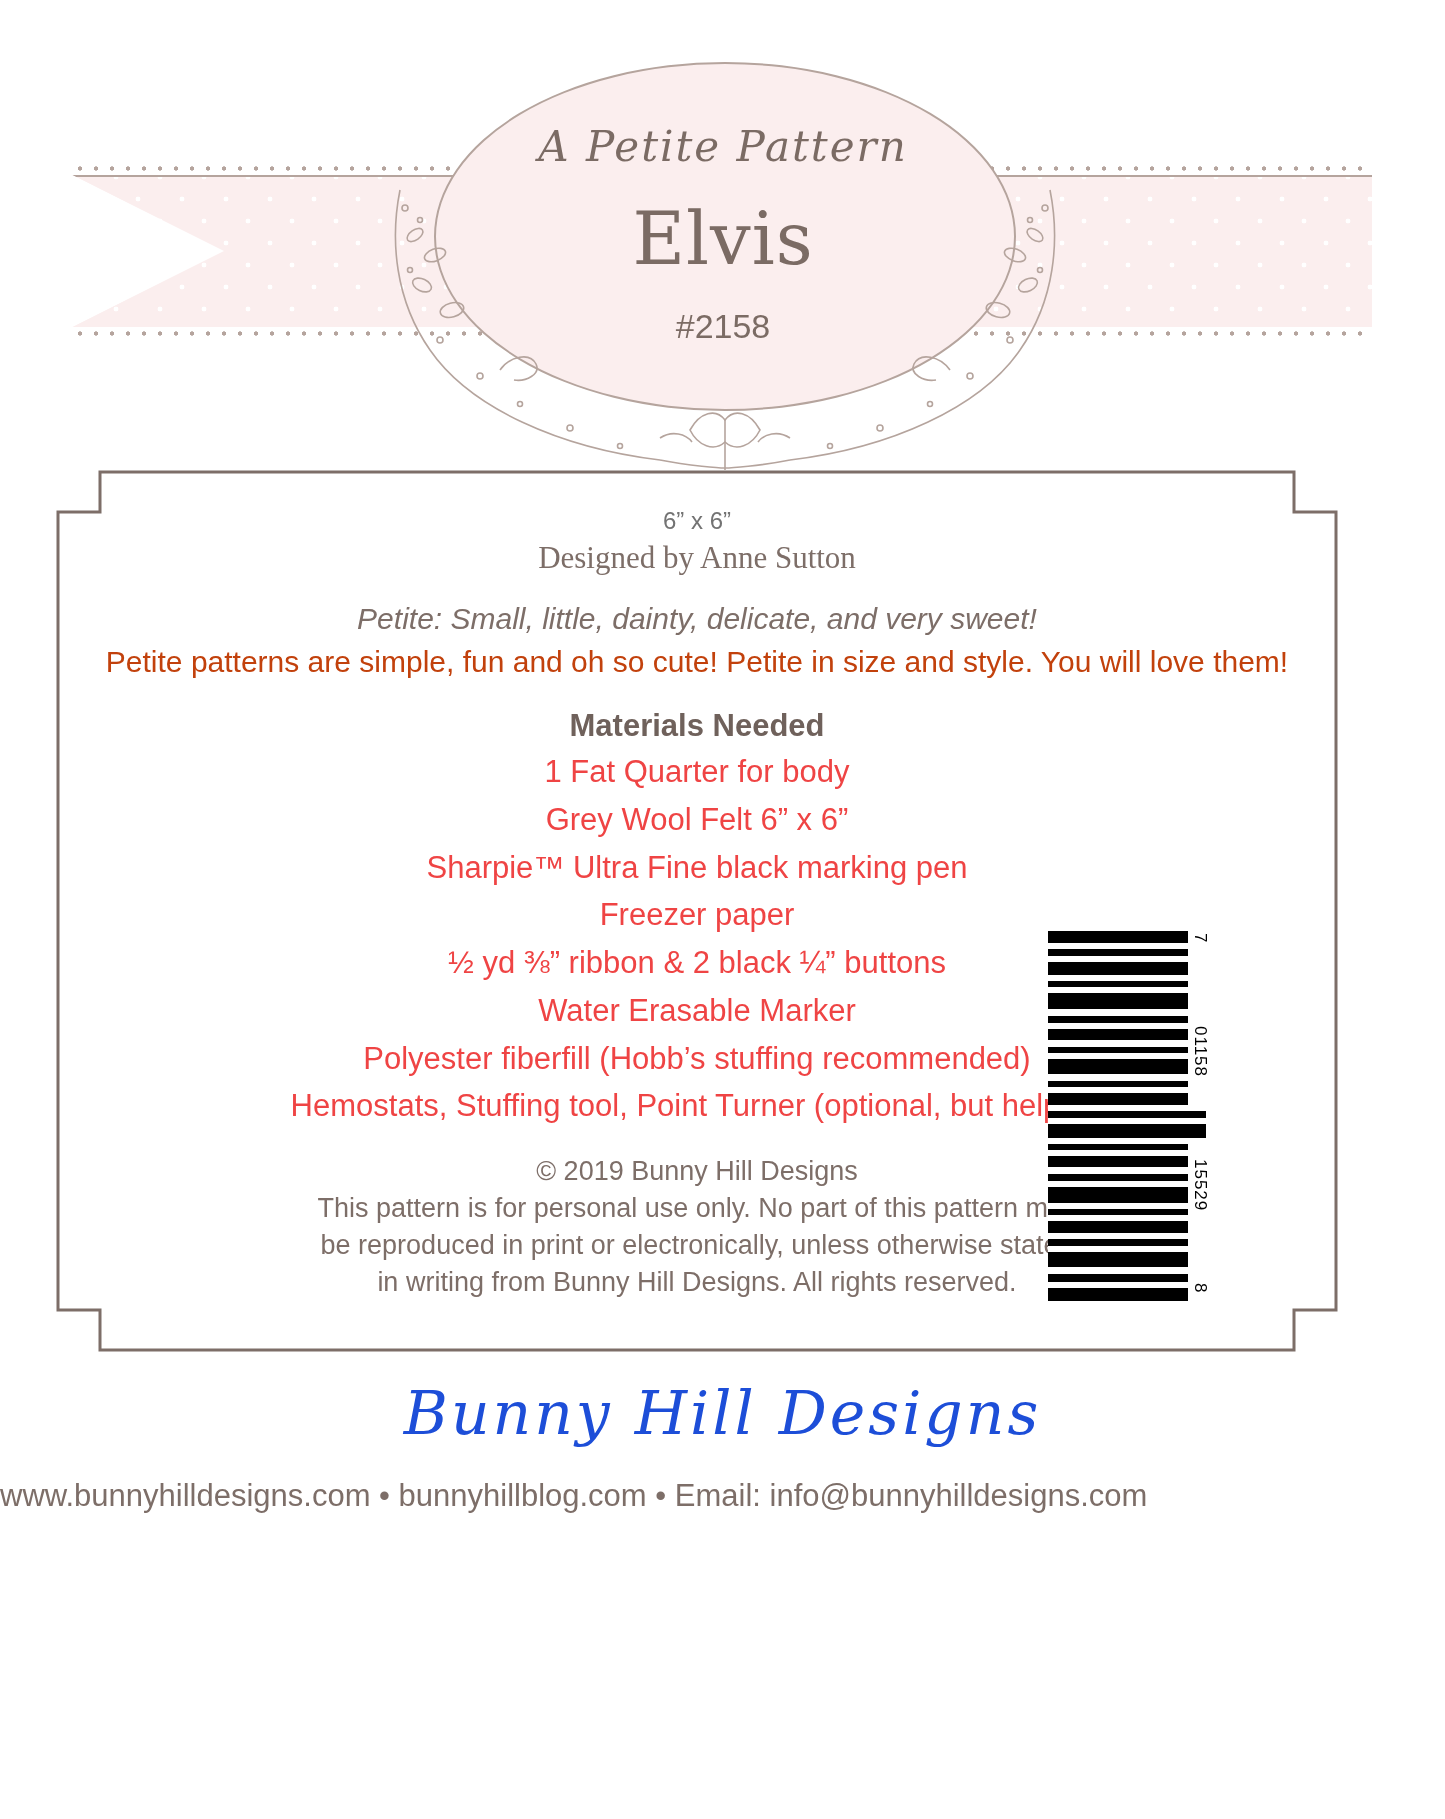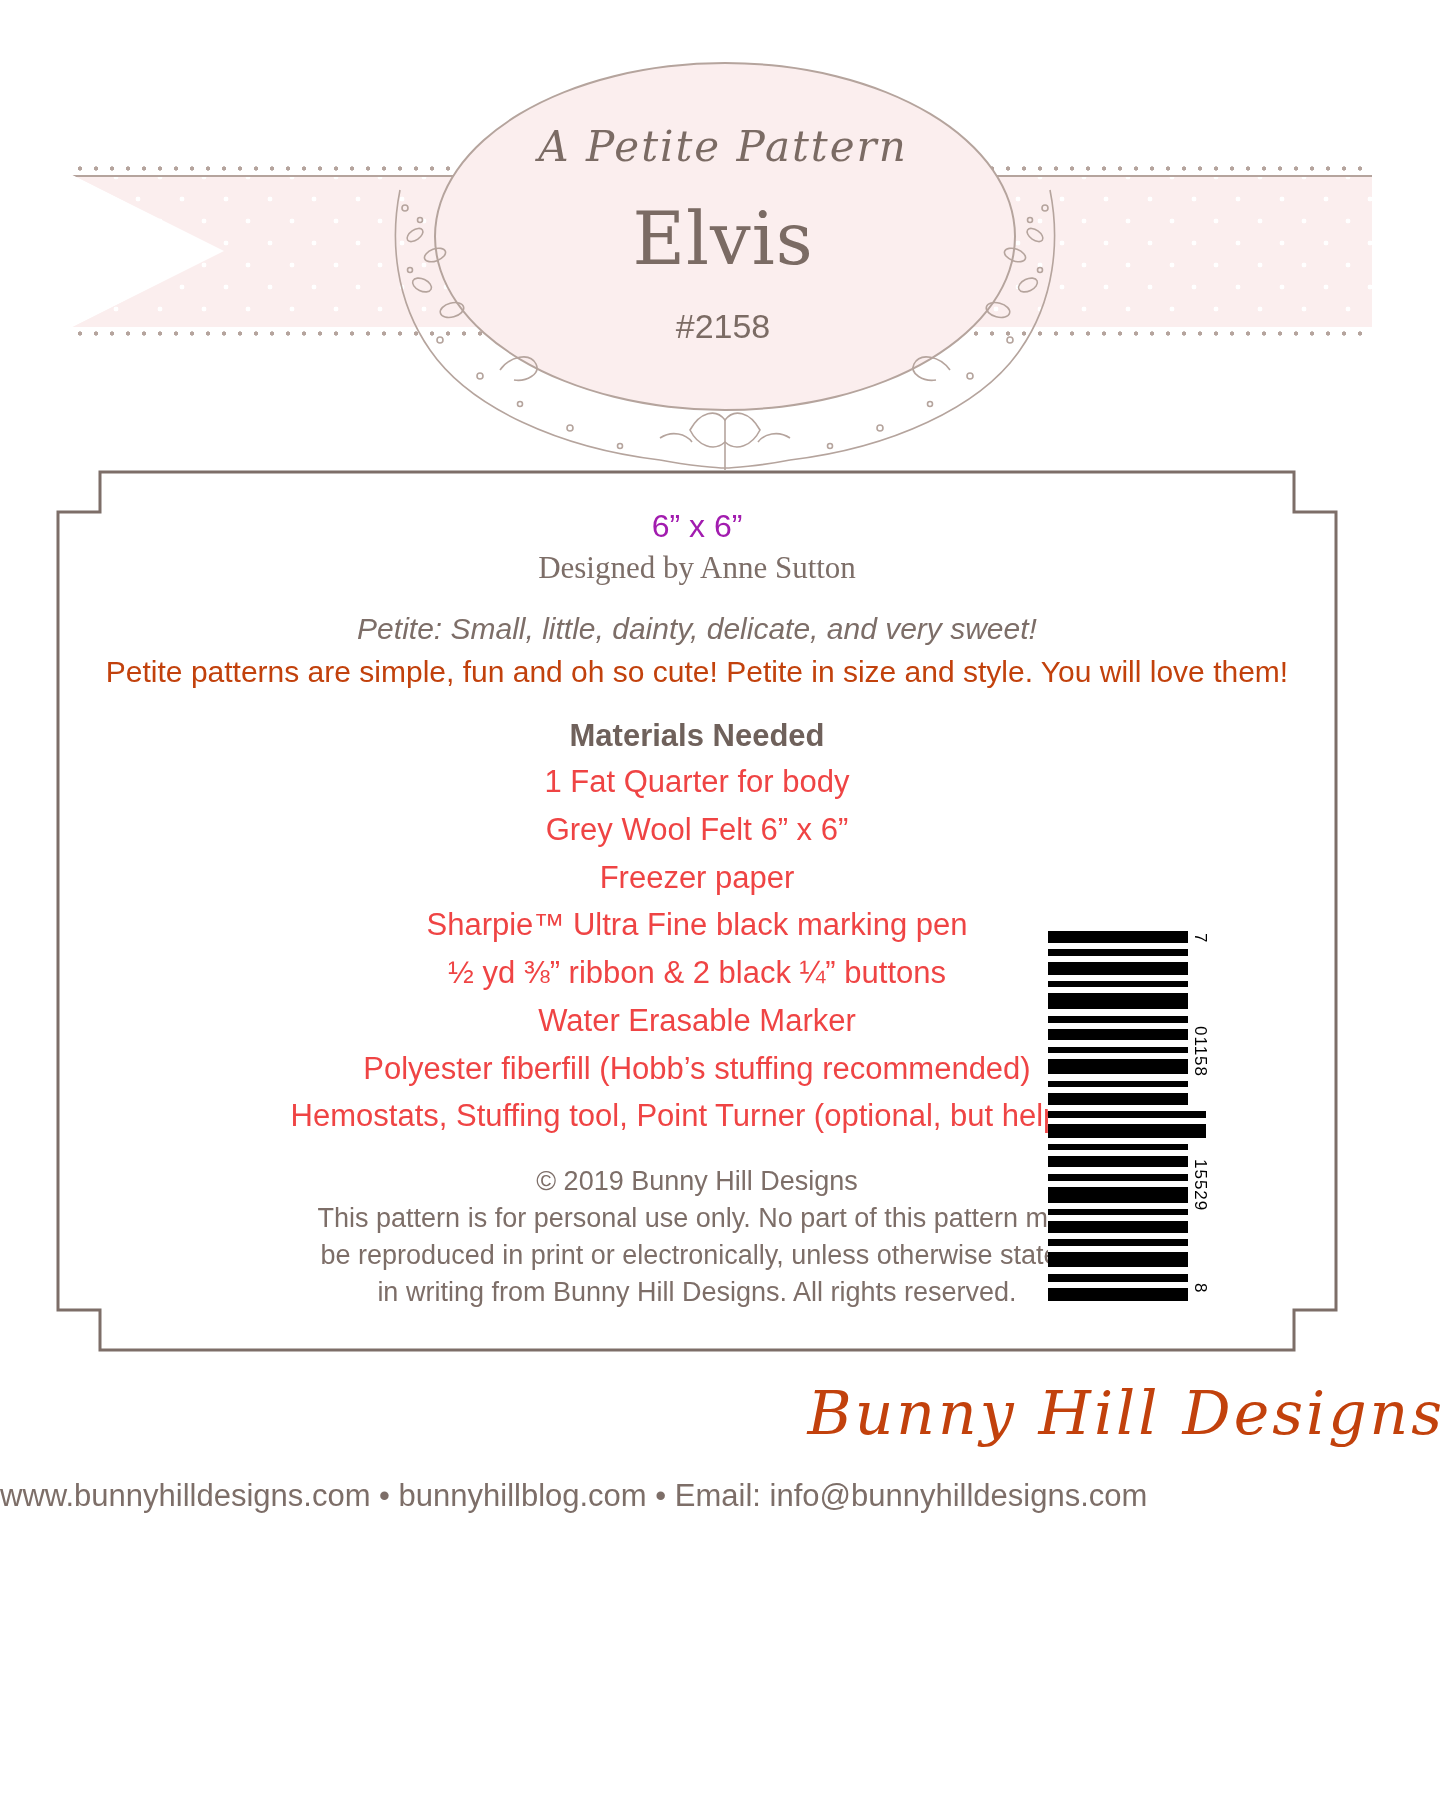--- a/index.html
+++ b/index.html
@@ -129,22 +129,22 @@
 
   .content {
     position: absolute;
     left: 52px;
     top: 486px;
     width: 1290px;
     text-align: center;
     z-index: 3;
   }
   .size-line {
-    font-size: 32px;
-    color: #a21caf;
+    font-size: 24px;
+    color: #737373;
     margin: 20px 0 0 0;
     line-height: 1.25;
   }
   .designer-line {
     font-size: 31px;
     color: #7d6e68;
     margin: 4px 0 0 0;
     font-family: Liberation Serif, serif;
   }
   .petite-def {
@@ -213,26 +213,26 @@
     writing-mode: vertical-rl;
     letter-spacing: 1px;
   }
 
   
   .brand {
     position: absolute;
     left: 0;
     top: 1378px;
     width: 1445px;
-    text-align: right;
+    text-align: center;
     font-family: "DejaVu Serif", serif;
     font-style: italic;
     font-size: 60px;
     letter-spacing: 3px;
-    color: #c2410c;
+    color: #1d4ed8;
     z-index: 3;
   }
   .footer-links {
     position: absolute;
     left: 0;
     top: 1478px;
     width: 1445px;
     text-align: left;
     font-size: 31px;
     color: #7d6e68;
@@ -303,22 +303,22 @@
 
 <div class="content">
   <div class="size-line">6” x 6”</div>
   <div class="designer-line">Designed by Anne Sutton</div>
   <div class="petite-def">Petite: Small, little, dainty, delicate, and very sweet!</div>
   <div class="petite-body">Petite patterns are simple, fun and oh so cute!  Petite in size and style. You will love them!</div>
 
   <div class="materials-head">Materials Needed</div>
   <div class="mat-item">1 Fat Quarter for body</div>
   <div class="mat-item">Grey Wool Felt 6” x 6”</div>
+  <div class="mat-item">Sharpie™ Ultra Fine black marking pen</div>
   <div class="mat-item">Freezer paper</div>
-  <div class="mat-item">Sharpie™ Ultra Fine black marking pen</div>
   <div class="mat-item">½ yd ⅜” ribbon &amp; 2 black ¼” buttons</div>
   <div class="mat-item">Water Erasable Marker</div>
   <div class="mat-item">Polyester fiberfill (Hobb’s stuffing recommended)</div>
   <div class="mat-item">Hemostats, Stuffing tool, Point Turner (optional, but helpful)</div>
 
   <div class="copy-block">
     <div class="copy-line">© 2019 Bunny Hill Designs</div>
     <div class="copy-line">This pattern is for personal use only. No part of this pattern may</div>
     <div class="copy-line">be reproduced in print or electronically, unless otherwise stated</div>
     <div class="copy-line">in writing from Bunny Hill Designs. All rights reserved.</div>

